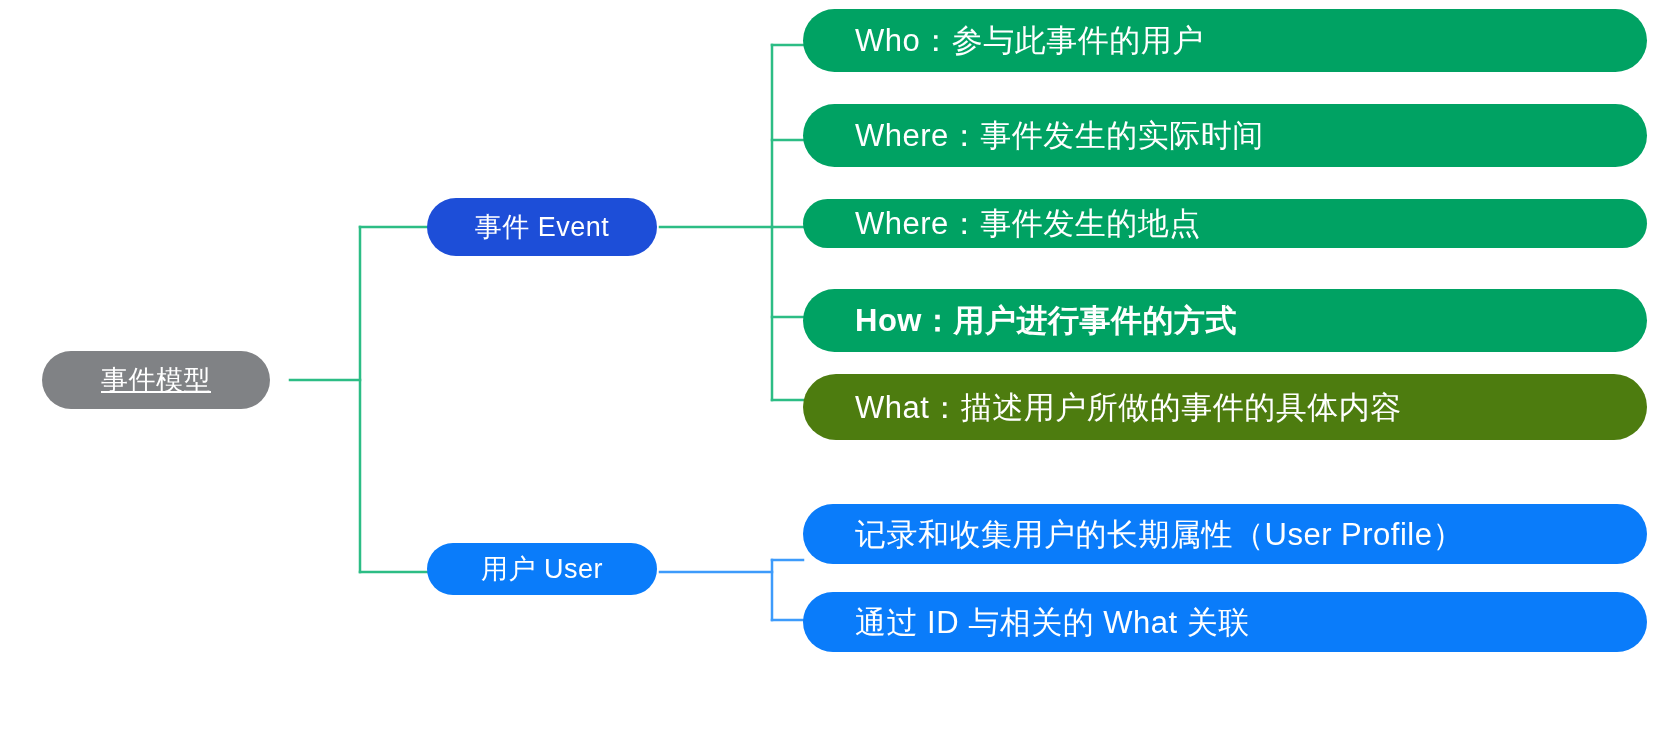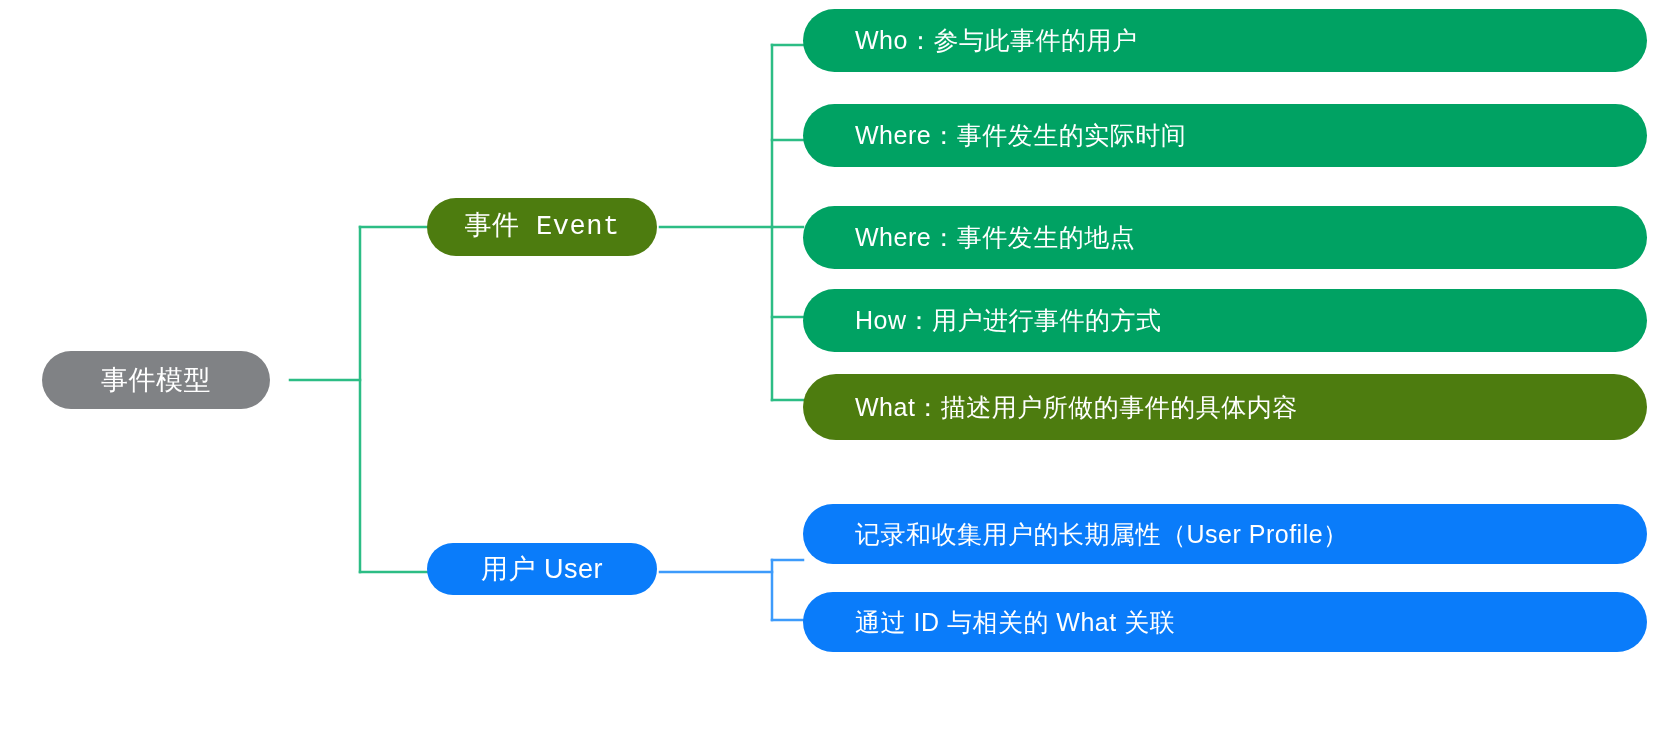--- a/index.html
+++ b/index.html
@@ -43,21 +43,21 @@
   }
   .node-branch {
     justify-content: center;
     font-size: 27px;
     font-weight: 400;
   }
   .node-branch.green { background: #00a263; }
   .node-branch.blue  { background: #0a7cfa; }
   .node-leaf {
     justify-content: flex-start;
-    font-size: 25px;
+    font-size: 31px;
     font-weight: 400;
     padding-left: 52px;
   }
   .node-leaf.green { background: #00a263; }
   .node-leaf.blue  { background: #0a7cfa; }
   .node-label {
     display: block;
     line-height: 1;
   }
 </style>
@@ -77,38 +77,38 @@
       <line x1="772" y1="140" x2="803" y2="140" stroke="#2cbd85" stroke-width="2.5" stroke-linecap="square"></line>
       <line x1="772" y1="227" x2="803" y2="227" stroke="#2cbd85" stroke-width="2.5" stroke-linecap="square"></line>
       <line x1="772" y1="317" x2="803" y2="317" stroke="#2cbd85" stroke-width="2.5" stroke-linecap="square"></line>
       <line x1="772" y1="400" x2="803" y2="400" stroke="#2cbd85" stroke-width="2.5" stroke-linecap="square"></line>
       <line x1="660" y1="572" x2="772" y2="572" stroke="#3d9bfb" stroke-width="2.5" stroke-linecap="square"></line>
       <line x1="772" y1="560" x2="772" y2="620" stroke="#3d9bfb" stroke-width="2.5" stroke-linecap="square"></line>
       <line x1="772" y1="560" x2="803" y2="560" stroke="#3d9bfb" stroke-width="2.5" stroke-linecap="square"></line>
       <line x1="772" y1="620" x2="803" y2="620" stroke="#3d9bfb" stroke-width="2.5" stroke-linecap="square"></line>
     </svg>
 
-  <div class="node node-root" id="node-root" style="left: 42px; top: 351px; width: 228px; height: 58px; background: rgb(128, 130, 133);">
+  <div class="node node-root" id="node-root" style="left: 42px; top: 351px; width: 228px; height: 58px; background: rgb(128, 130, 133); text-decoration: underline;">
     <span class="node-label">事件模型</span>
   </div>
 
-  <div class="node node-branch green" id="node-branch-event" style="left: 427px; top: 198px; width: 230px; height: 58px; background: #4d7c0f; font-family: Liberation Mono, monospace;">
+  <div class="node node-branch green" id="node-branch-event" style="left: 427px; top: 198px; width: 230px; height: 58px; background: #1d4ed8;">
     <span class="node-label">事件 Event</span>
   </div>
 
   <div class="node node-leaf green" id="leaf-event-0" style="left: 803px; top: 9px; width: 844px; height: 63px; background: rgb(0, 162, 99);">
     <span class="node-label">Who：参与此事件的用户</span>
   </div>
   <div class="node node-leaf green" id="leaf-event-1" style="left: 803px; top: 104px; width: 844px; height: 63px; background: rgb(0, 162, 99);">
     <span class="node-label">Where：事件发生的实际时间</span>
   </div>
-  <div class="node node-leaf green" id="leaf-event-2" style="left: 803px; top: 199px; width: 844px; height: 63px; background: rgb(0, 162, 99); margin-top: 7px;">
+  <div class="node node-leaf green" id="leaf-event-2" style="left: 803px; top: 199px; width: 844px; height: 49px; background: rgb(0, 162, 99);">
     <span class="node-label">Where：事件发生的地点</span>
   </div>
-  <div class="node node-leaf green" id="leaf-event-3" style="left: 803px; top: 289px; width: 844px; height: 63px; background: rgb(0, 162, 99);">
+  <div class="node node-leaf green" id="leaf-event-3" style="left: 803px; top: 289px; width: 844px; height: 63px; background: rgb(0, 162, 99); font-weight: bold;">
     <span class="node-label">How：用户进行事件的方式</span>
   </div>
   <div class="node node-leaf green" id="leaf-event-4" style="left: 803px; top: 374px; width: 844px; height: 66px; background: #4d7c0f;">
     <span class="node-label">What：描述用户所做的事件的具体内容</span>
   </div>
 
   <div class="node node-branch blue" id="node-branch-user" style="left: 427px; top: 543px; width: 230px; height: 52px; background: rgb(10, 124, 250);">
     <span class="node-label">用户 User</span>
   </div>
 

